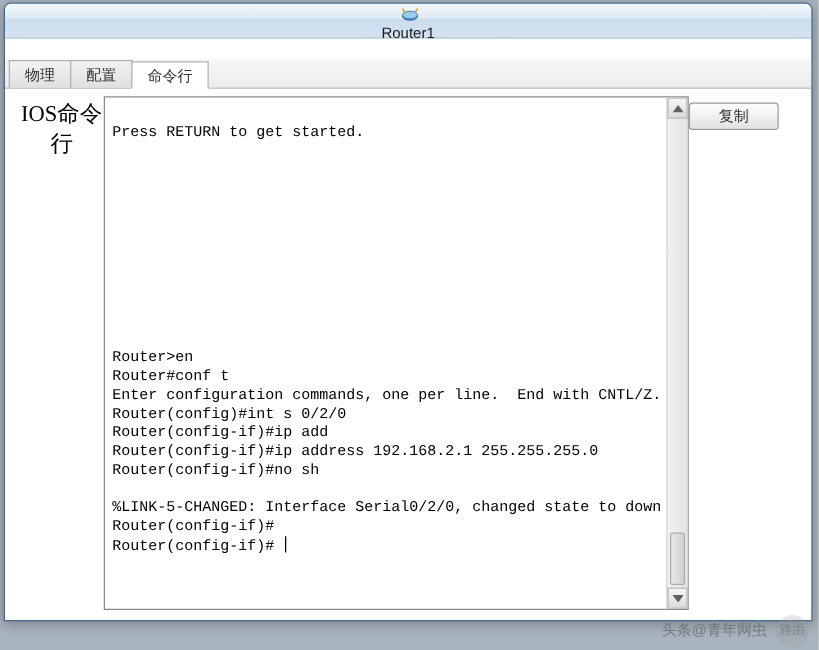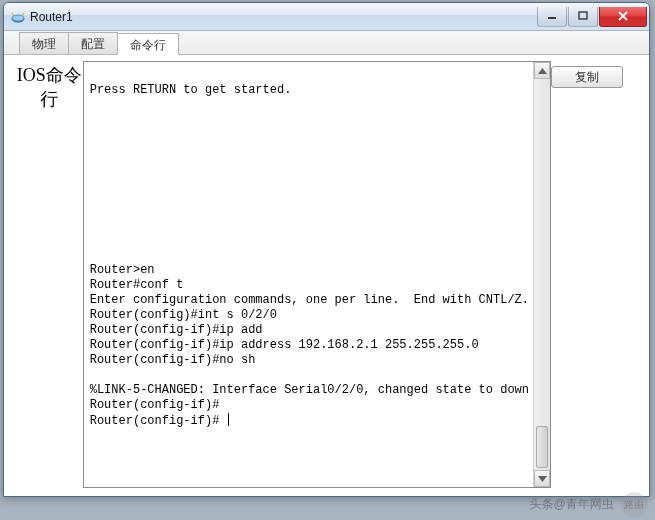--- a/index.html
+++ b/index.html
@@ -26,20 +26,21 @@
     flex-direction: column;
     overflow: hidden;
   }
   .titlebar {
     height: 28px;
     background: linear-gradient(to bottom, #f4f8fc 0%, #dde8f3 45%, #c9dbed 46%, #d5e3f1 100%);
     display: flex;
     align-items: center;
     border-bottom: 1px solid #9fb6cd;
     position: relative;
+    flex-direction: column;
   }
   .titlebar-icon {
     width: 16px;
     height: 16px;
     margin: 0 4px 0 6px;
     display: inline-block;
   }
   .titlebar-icon svg { display: block; }
   .titlebar-text {
     font-size: 12px;
@@ -74,21 +75,22 @@
     display: flex;
     flex-direction: column;
     position: relative;
   }
   .tabstrip {
     height: 24px;
     display: flex;
     align-items: flex-end;
     background: linear-gradient(to bottom, #f7f7f7, #ececec);
     border-bottom: 1px solid #b8b8b8;
-    padding-left: 15px;
+    padding-left: 3px;
+    margin-top: 16px;
   }
   .tab {
     height: 22px;
     padding: 0 12px;
     font-size: 12px;
     line-height: 22px;
     background: linear-gradient(to bottom, #f2f2f2, #e0e0e0);
     border: 1px solid #b0b0b0;
     border-bottom: none;
     margin-right: -1px;

